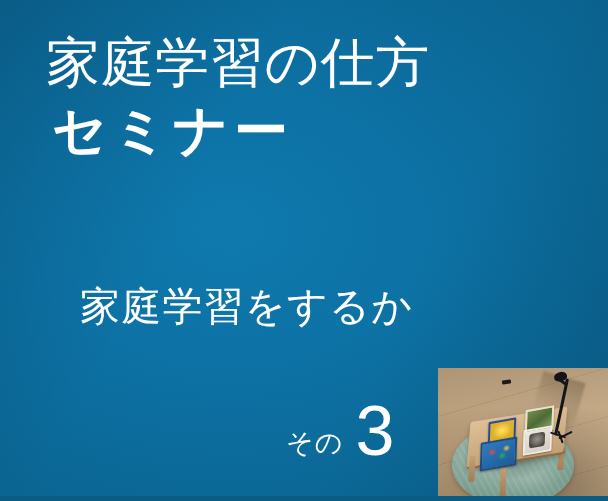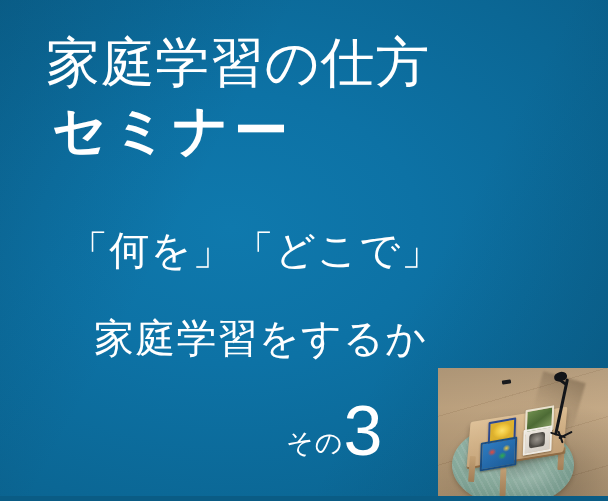--- a/index.html
+++ b/index.html
@@ -21,24 +21,24 @@
   
   .txt{position:absolute;color:#ffffff;white-space:pre;z-index:4;
        font-family:"DejaVu Sans","Liberation Sans",sans-serif;
        font-weight:400;letter-spacing:.02em;
        text-shadow:0 0 1px rgba(255,255,255,.18);}
 
   #title-line1{left:46px;top:32px;font-size:54px;line-height:62px;letter-spacing:.012em;}
   #title-line2{left:52px;top:100px;font-size:54px;line-height:62px;letter-spacing:.10em;font-weight:bold;}
 
   #sub-line1{left:68px;top:226px;font-size:40px;line-height:48px;letter-spacing:.03em;}
-  #sub-line2{left:94px;top:282px;font-size:40px;line-height:48px;letter-spacing:.03em;margin-top:32px;}
+  #sub-line2{left:80px;top:282px;font-size:40px;line-height:48px;letter-spacing:.03em;}
 
   #sono-wrap{position:absolute;left:286px;top:398px;z-index:4;
-             display:flex;align-items:flex-end;gap:0;text-align:center;}
+             display:flex;align-items:flex-end;gap:12px;text-align:center;}
   #sono{color:#fff;font-size:27px;line-height:30px;padding-bottom:6px;
         font-family:"DejaVu Sans","Liberation Sans",sans-serif;letter-spacing:.04em;}
   #number{color:#fff;font-size:70px;line-height:66px;font-weight:300;
           font-family:"Liberation Sans",sans-serif;letter-spacing:0;}
 
   
   #photo{
     position:absolute;left:438px;top:368px;width:170px;height:133px;
     overflow:hidden;z-index:6;background:#b89a74;
   }
@@ -160,21 +160,20 @@
     background:linear-gradient(180deg, rgba(0,0,0,.10), rgba(0,0,0,0) 30%, rgba(0,0,0,.06));}
 </style>
 </head>
 <body>
 
 <div id="slide">
 
   <div class="txt" id="title-line1">家庭学習の仕方</div>
   <div class="txt" id="title-line2">セミナー</div>
 
-  <div class="txt" id="sub-line1">「何を」「どこで」</div>
   <div class="txt" id="sub-line2">家庭学習をするか</div>
 
   <div id="sono-wrap">
     <span id="sono">その</span>
     <span id="number">3</span>
   </div>
 
   <div id="photo">
     <div class="ph-layer" id="floor"></div>
     <div class="ph-layer" id="joints"></div>

